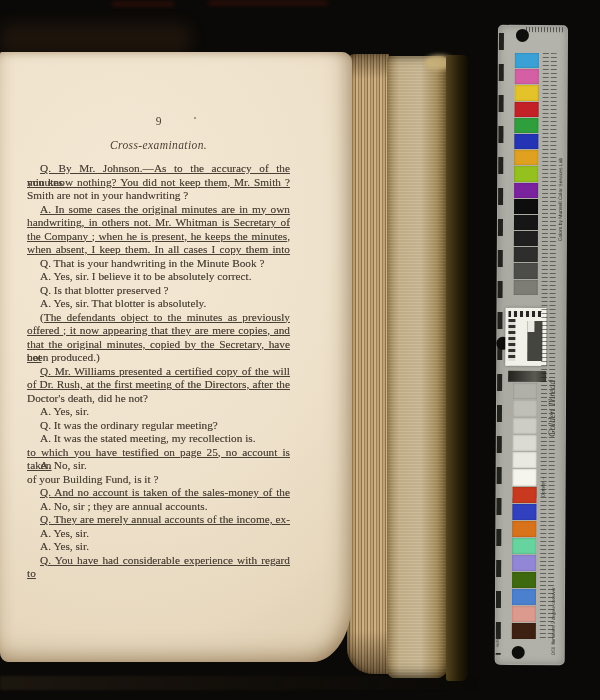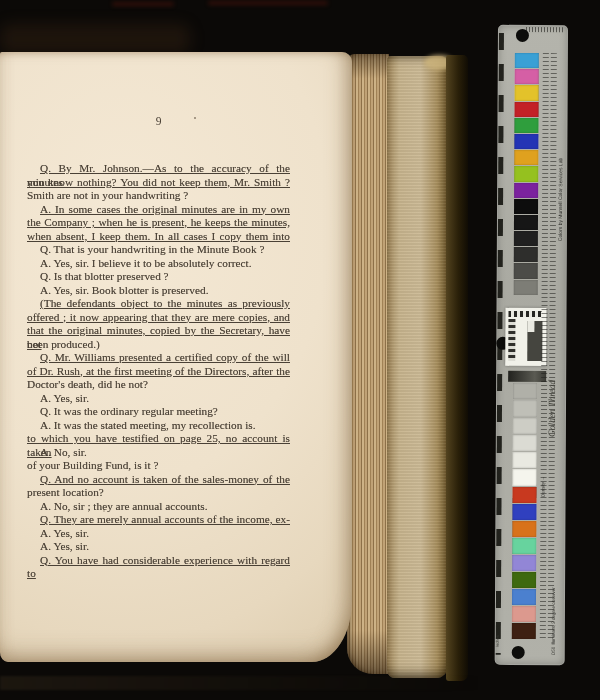--- a/index.html
+++ b/index.html
@@ -103,47 +103,48 @@
   <div class="smudge b"></div>
 
   <div class="fore-edge"></div>
   <div class="cloth"></div>
   <div class="cloth-hl"></div>
   <div class="cover-edge"></div>
   <div class="floor"></div>
 
   <div class="page">
     <div class="pageno">9</div>
+    <div class="runhead">Cross-examination.</div>
     <div class="text-block">
 
     <div class="tline ind just">Q. By Mr. Johnson.—As to the accuracy of the minutes</div>
         <div class="tline just">you know nothing?  You did not keep them, Mr. Smith ?</div>
         <div class="tline">Smith are not in your handwriting ?</div>
         <div class="tline ind just">A. In some cases the original minutes are in my own</div>
+        <div class="tline just">handwriting, in others not.  Mr. Whitman is Secretary of</div>
         <div class="tline just">the Company ; when he is present, he keeps the minutes,</div>
         <div class="tline just">when absent, I keep them.  In all cases I copy them into</div>
         <div class="tline ind">Q. That is your handwriting in the Minute Book ?</div>
         <div class="tline ind">A. Yes, sir.  I believe it to be absolutely correct.</div>
         <div class="tline ind">Q. Is that blotter preserved ?</div>
-        <div class="tline ind">A. Yes, sir.  Book blotter is preserved.</div>
+        <div class="tline ind">A. Yes, sir.  That blotter is absolutely.</div>
         <div class="tline ind just">(The defendants object to the minutes as previously</div>
         <div class="tline just">offered ; it now appearing that they are mere copies, and</div>
         <div class="tline just">that the original minutes, copied by the Secretary, have not</div>
         <div class="tline">been produced.)</div>
         <div class="tline ind just">Q. Mr. Williams presented a certified copy of the will</div>
         <div class="tline just">of Dr. Rush, at the first meeting of the Directors, after the</div>
         <div class="tline">Doctor's death, did he not?</div>
         <div class="tline ind">A. Yes, sir.</div>
         <div class="tline ind">Q. It was the ordinary regular meeting?</div>
         <div class="tline ind">A. It was the stated meeting, my recollection is.</div>
         <div class="tline just">to which you have testified on page 25, no account is taken</div>
         <div class="tline ind">A. No, sir.</div>
         <div class="tline">of your Building Fund, is it ?</div>
         <div class="tline ind just">Q. And no account is taken of the sales-money of the</div>
-        <div class="tline">present location?</div>
         <div class="tline ind">A. No, sir ;  they are annual accounts.</div>
         <div class="tline ind just">Q. They are merely annual accounts of the income, ex-</div>
         <div class="tline ind">A. Yes, sir.</div>
         <div class="tline ind">A. Yes, sir.</div>
         <div class="tline ind just">Q. You have had considerable experience with regard to</div>
       </div>
     <div class="speck" style="left:194px;top:65px;width:2px;height:2px;"></div>
     <div class="speck" style="left:103px;top:458px;width:2px;height:2px;opacity:.5;"></div>
   </div>
 

